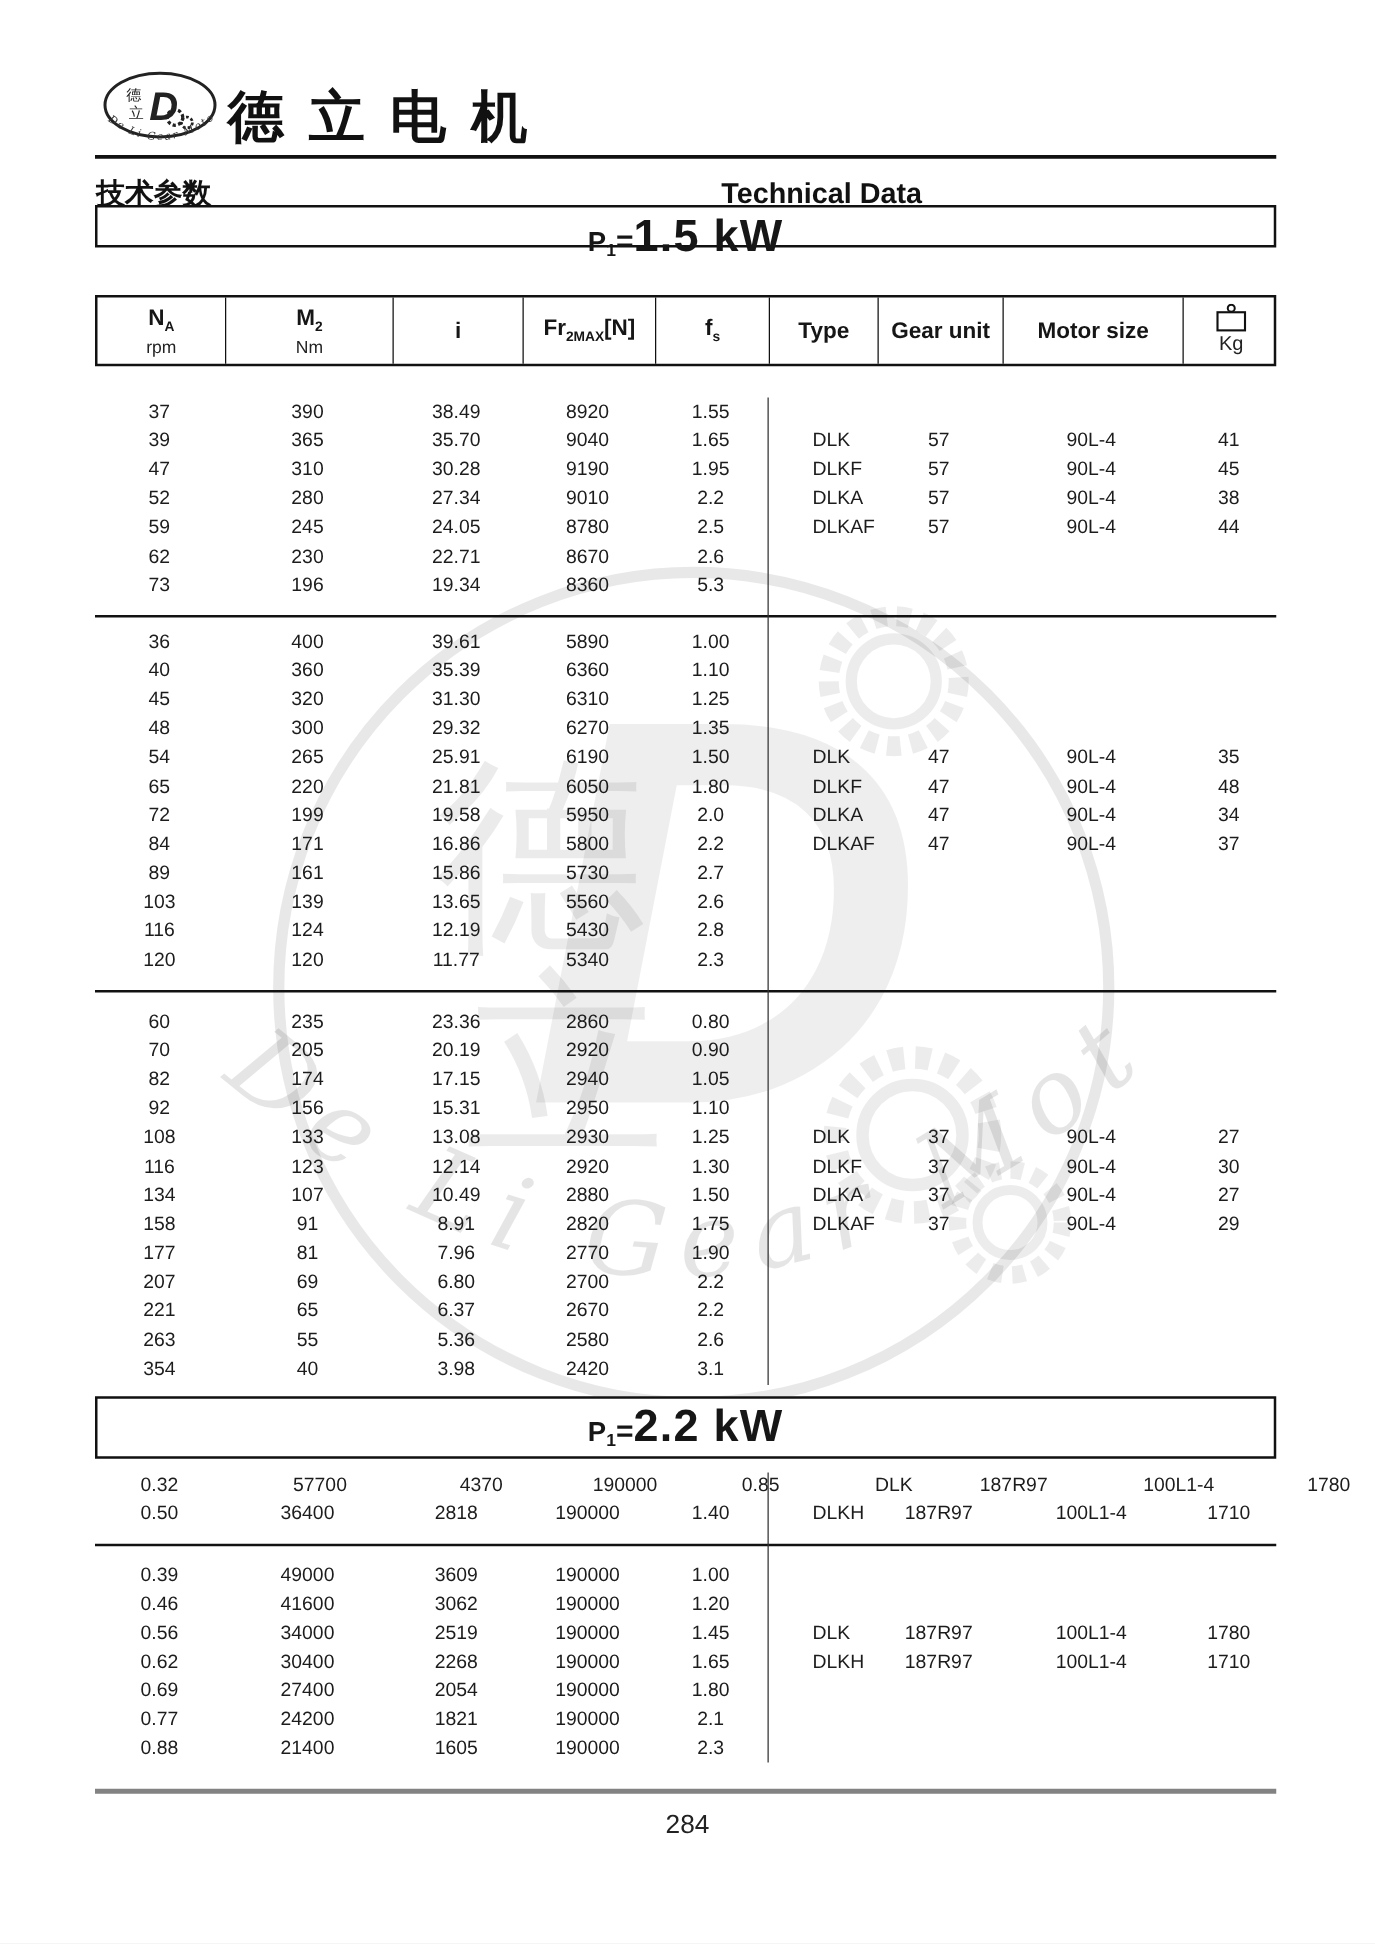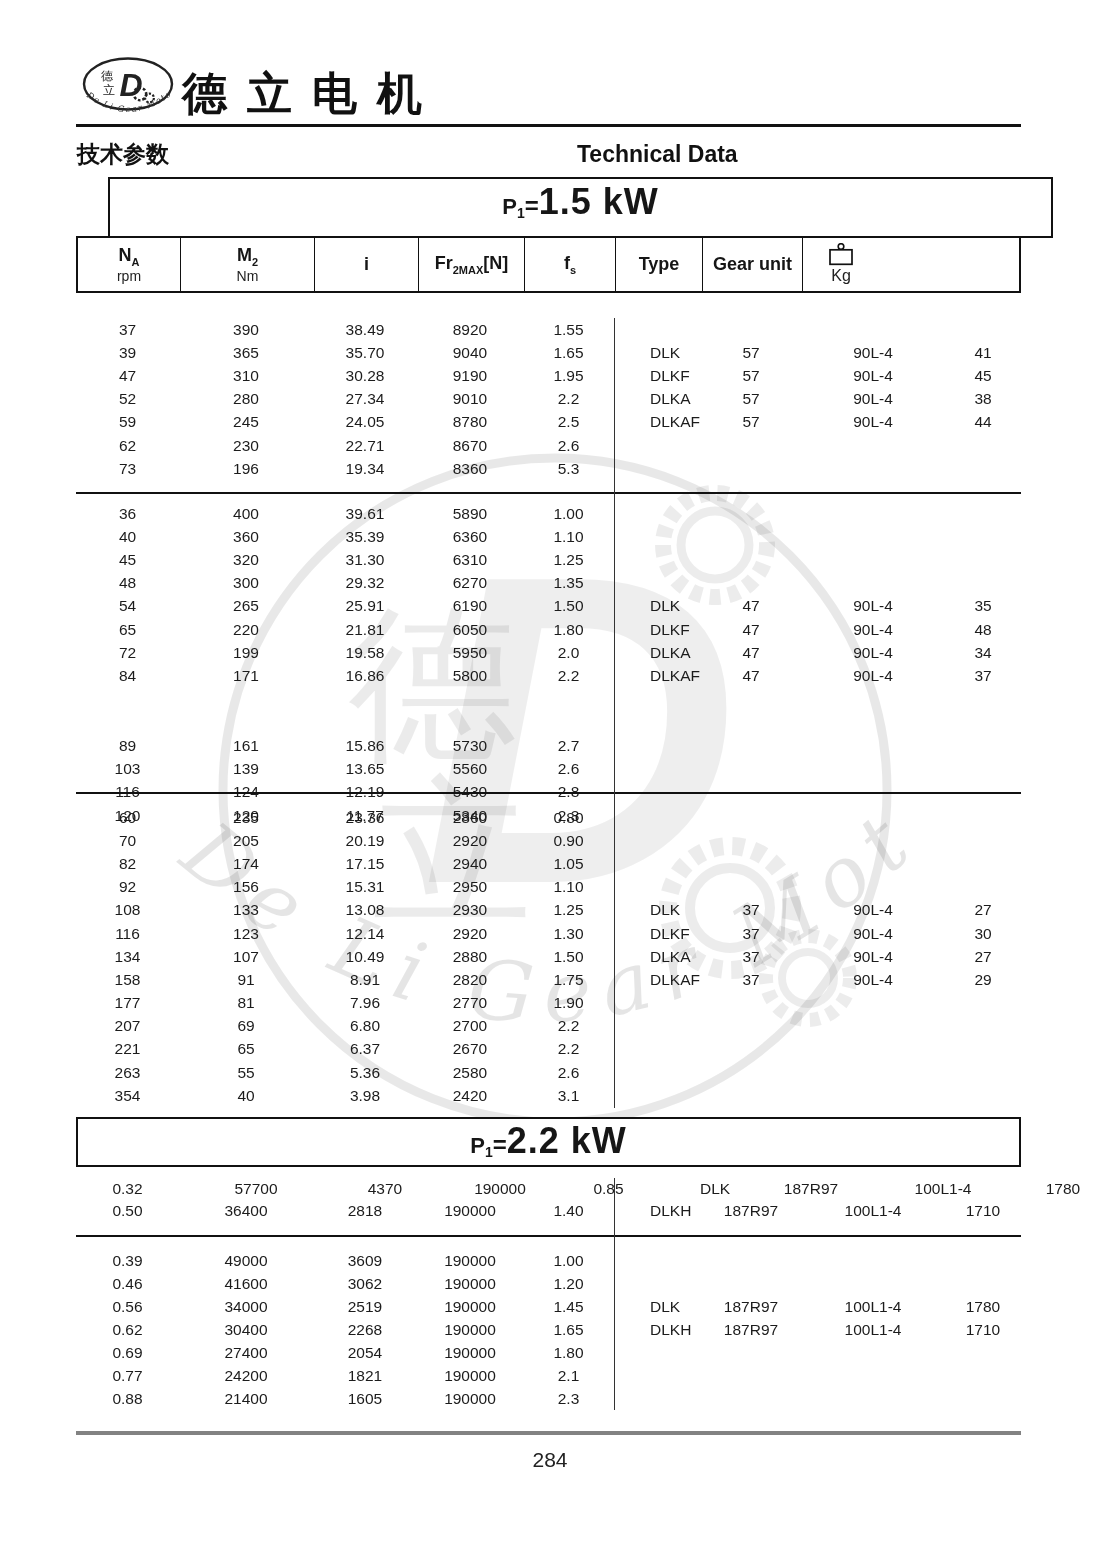--- a/index.html
+++ b/index.html
@@ -20,21 +20,21 @@
   
   .band{
     position:absolute; left:76px; width:945px; border:2px solid #111; box-sizing:border-box;
     text-align:center; background:#fff;
   }
   .band .inner{display:inline-block;}
   .bp{font-size:22px; font-weight:bold;}
   .bsub{font-size:14px; font-weight:bold;}
   .beq{font-size:24px; font-weight:bold;}
   .bval{font-size:36px; font-weight:bold; letter-spacing:1px;}
-  #band1{top:177px; height:61px; line-height:46px;margin-left:32px;}
+  #band1{top:164px; height:34px; line-height:46px;}
   #band2{top:1117px; height:50px; line-height:44px;}
   
   .thead{
     position:absolute; left:76px; top:236px; width:945px; height:57px;
     border:2px solid #111; box-sizing:border-box; display:flex;
   }
   .hcell{
     box-sizing:border-box; border-right:1.5px solid #111;
     display:flex; flex-direction:column; justify-content:center; align-items:center;
     line-height:1.15;
@@ -130,20 +130,23 @@
     </div>
     <div class="hcell w4">
       <span class="hmain"><span>f</span><sub>s</sub></span>
     </div>
     <div class="hcell w5">
       <span class="hmain">Type</span>
     </div>
     <div class="hcell w6">
       <span class="hmain">Gear unit</span>
     </div>
+    <div class="hcell w7">
+      <span class="hmain">Motor size</span>
+    </div>
     <div class="hcell w8">
       <svg class="kgicon" width="30" height="23" viewBox="0 0 30 23">
         <circle cx="15" cy="3.5" r="2.8" fill="none" stroke="#111" stroke-width="1.6"></circle>
         <rect x="4" y="6.8" width="22" height="14.5" fill="none" stroke="#111" stroke-width="1.7"></rect>
       </svg>
       <span class="hunit" style="font-size:16px;">Kg</span>
     </div>
   </div>
 
   <div id="groups">
@@ -308,21 +311,21 @@
           <span class="cell w0">84</span>
           <span class="cell w1">171</span>
           <span class="cell w2">16.86</span>
           <span class="cell w3">5800</span>
           <span class="cell w4">2.2</span>
           <span class="cell w5 type">DLKAF</span>
           <span class="cell w6">47</span>
           <span class="cell w7">90L-4</span>
           <span class="cell w8">37</span>
         </div>
-        <div class="trow" style="height: 23.2px; margin-top: 47px;">
+        <div class="trow" style="height: 23.2px;">
           <span class="cell w0">89</span>
           <span class="cell w1">161</span>
           <span class="cell w2">15.86</span>
           <span class="cell w3">5730</span>
           <span class="cell w4">2.7</span>
           <span class="cell w5 type"></span>
           <span class="cell w6"></span>
           <span class="cell w7"></span>
           <span class="cell w8"></span>
         </div>

